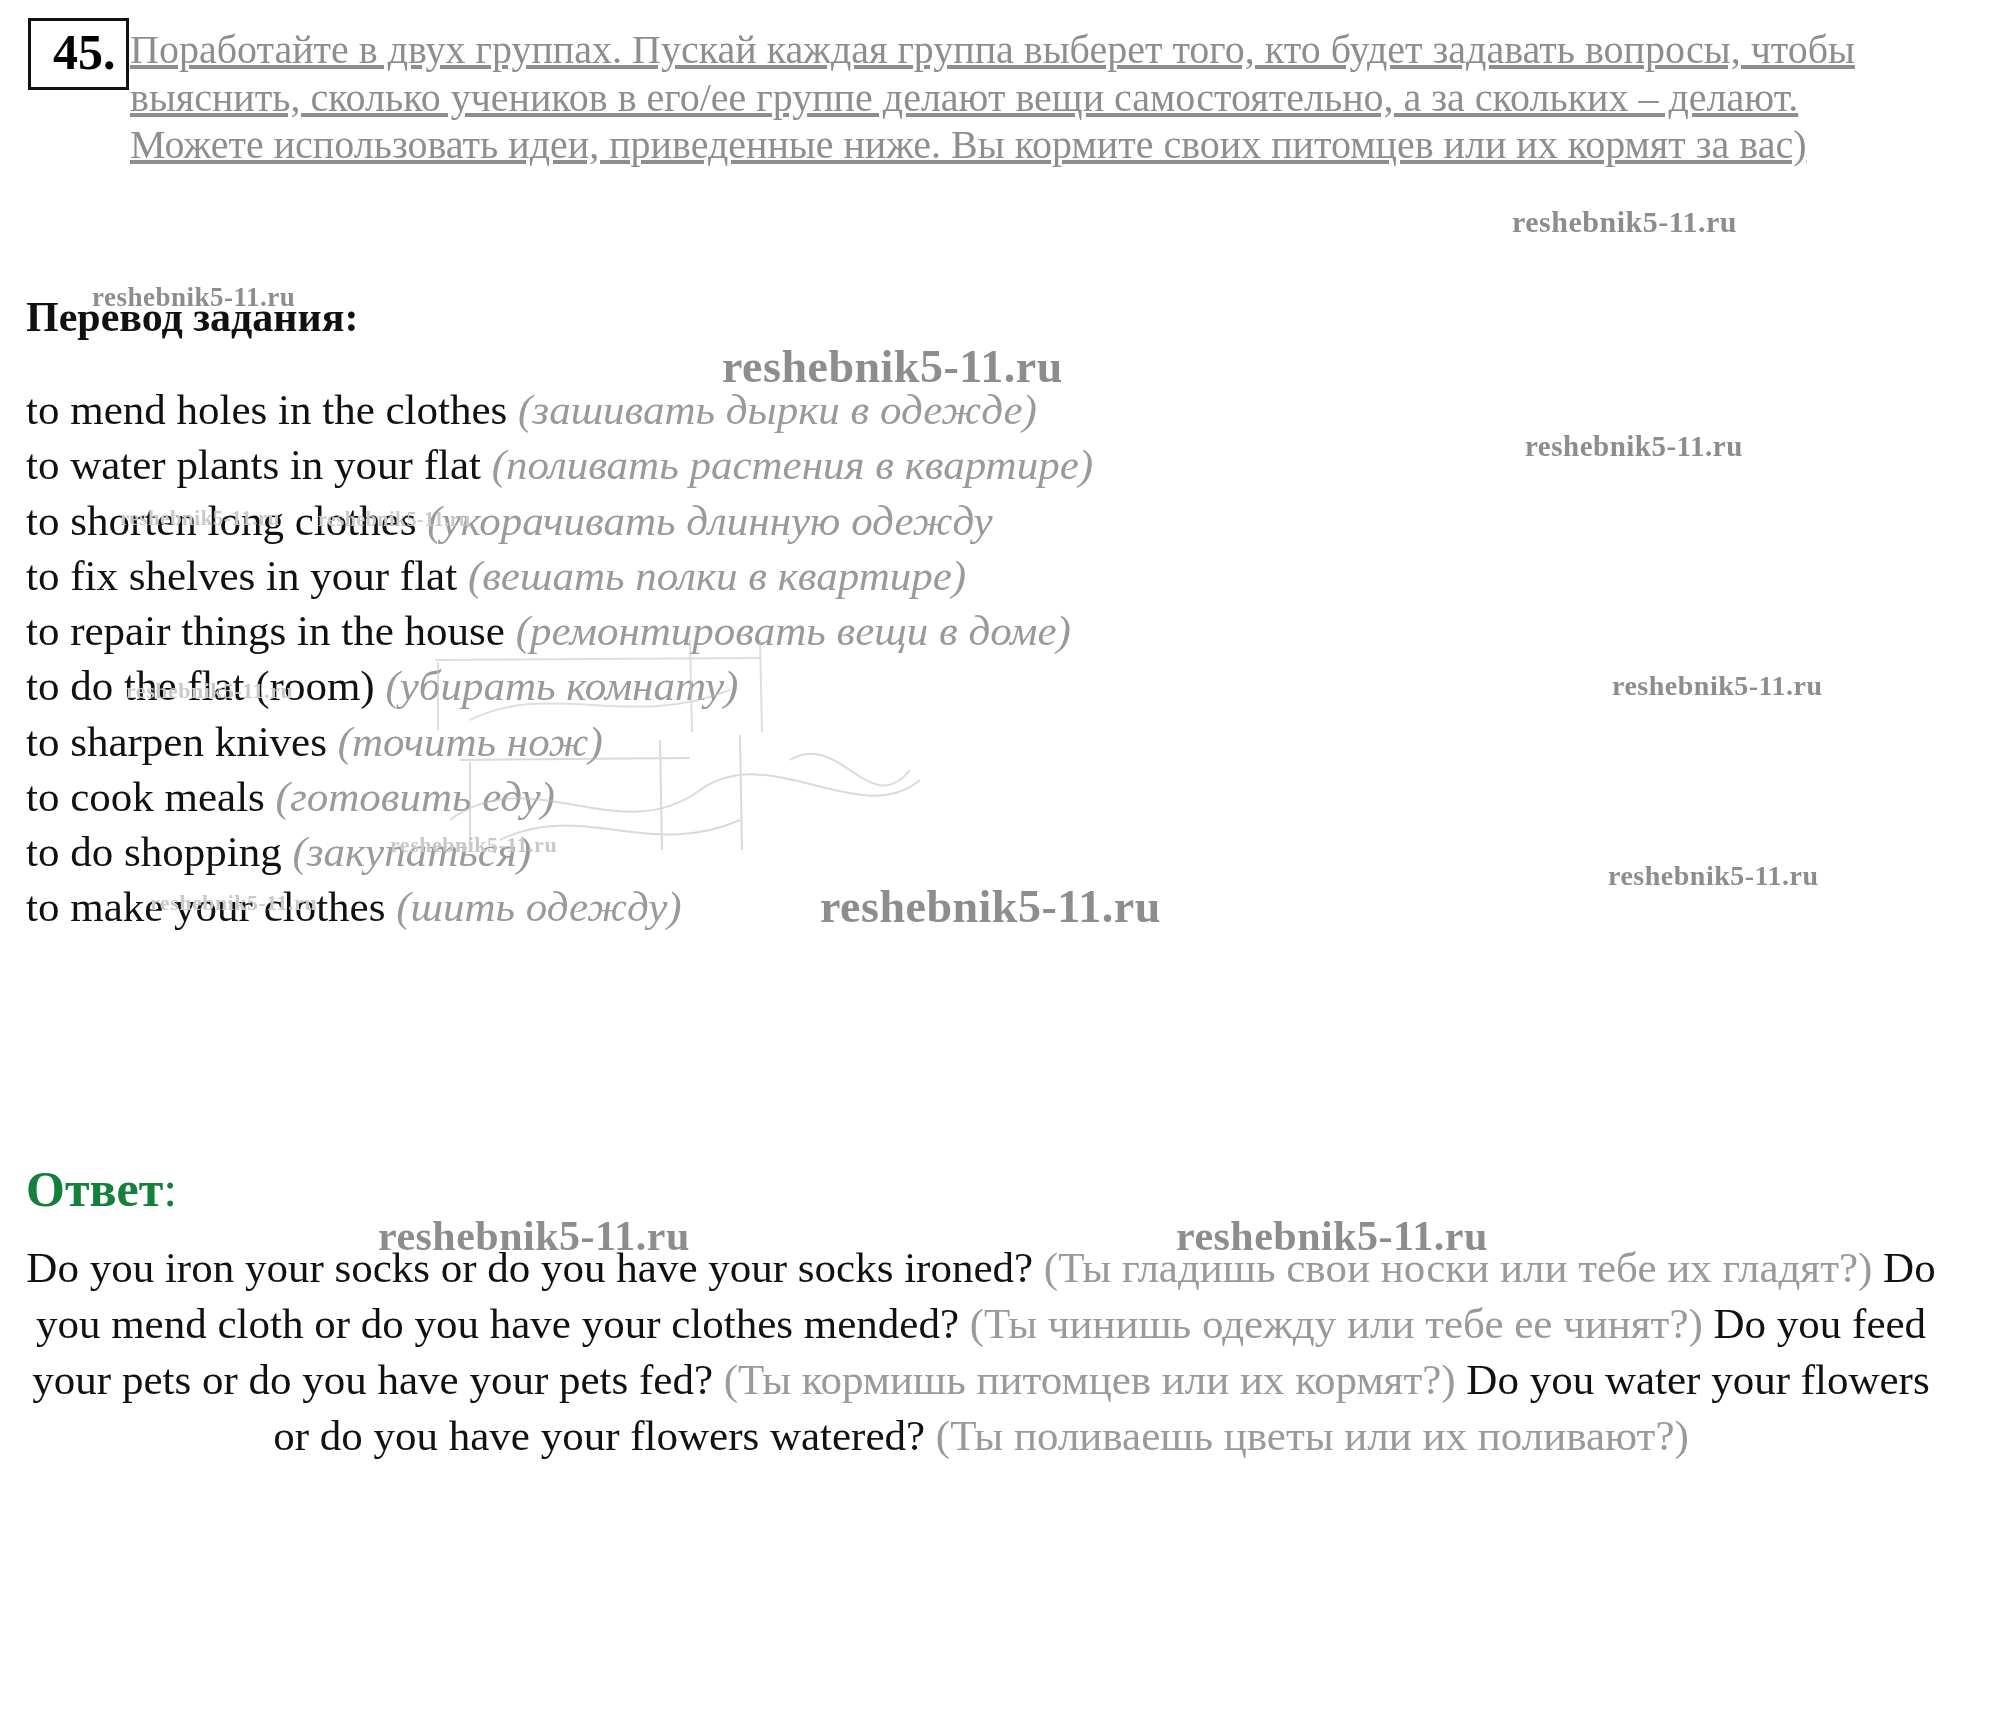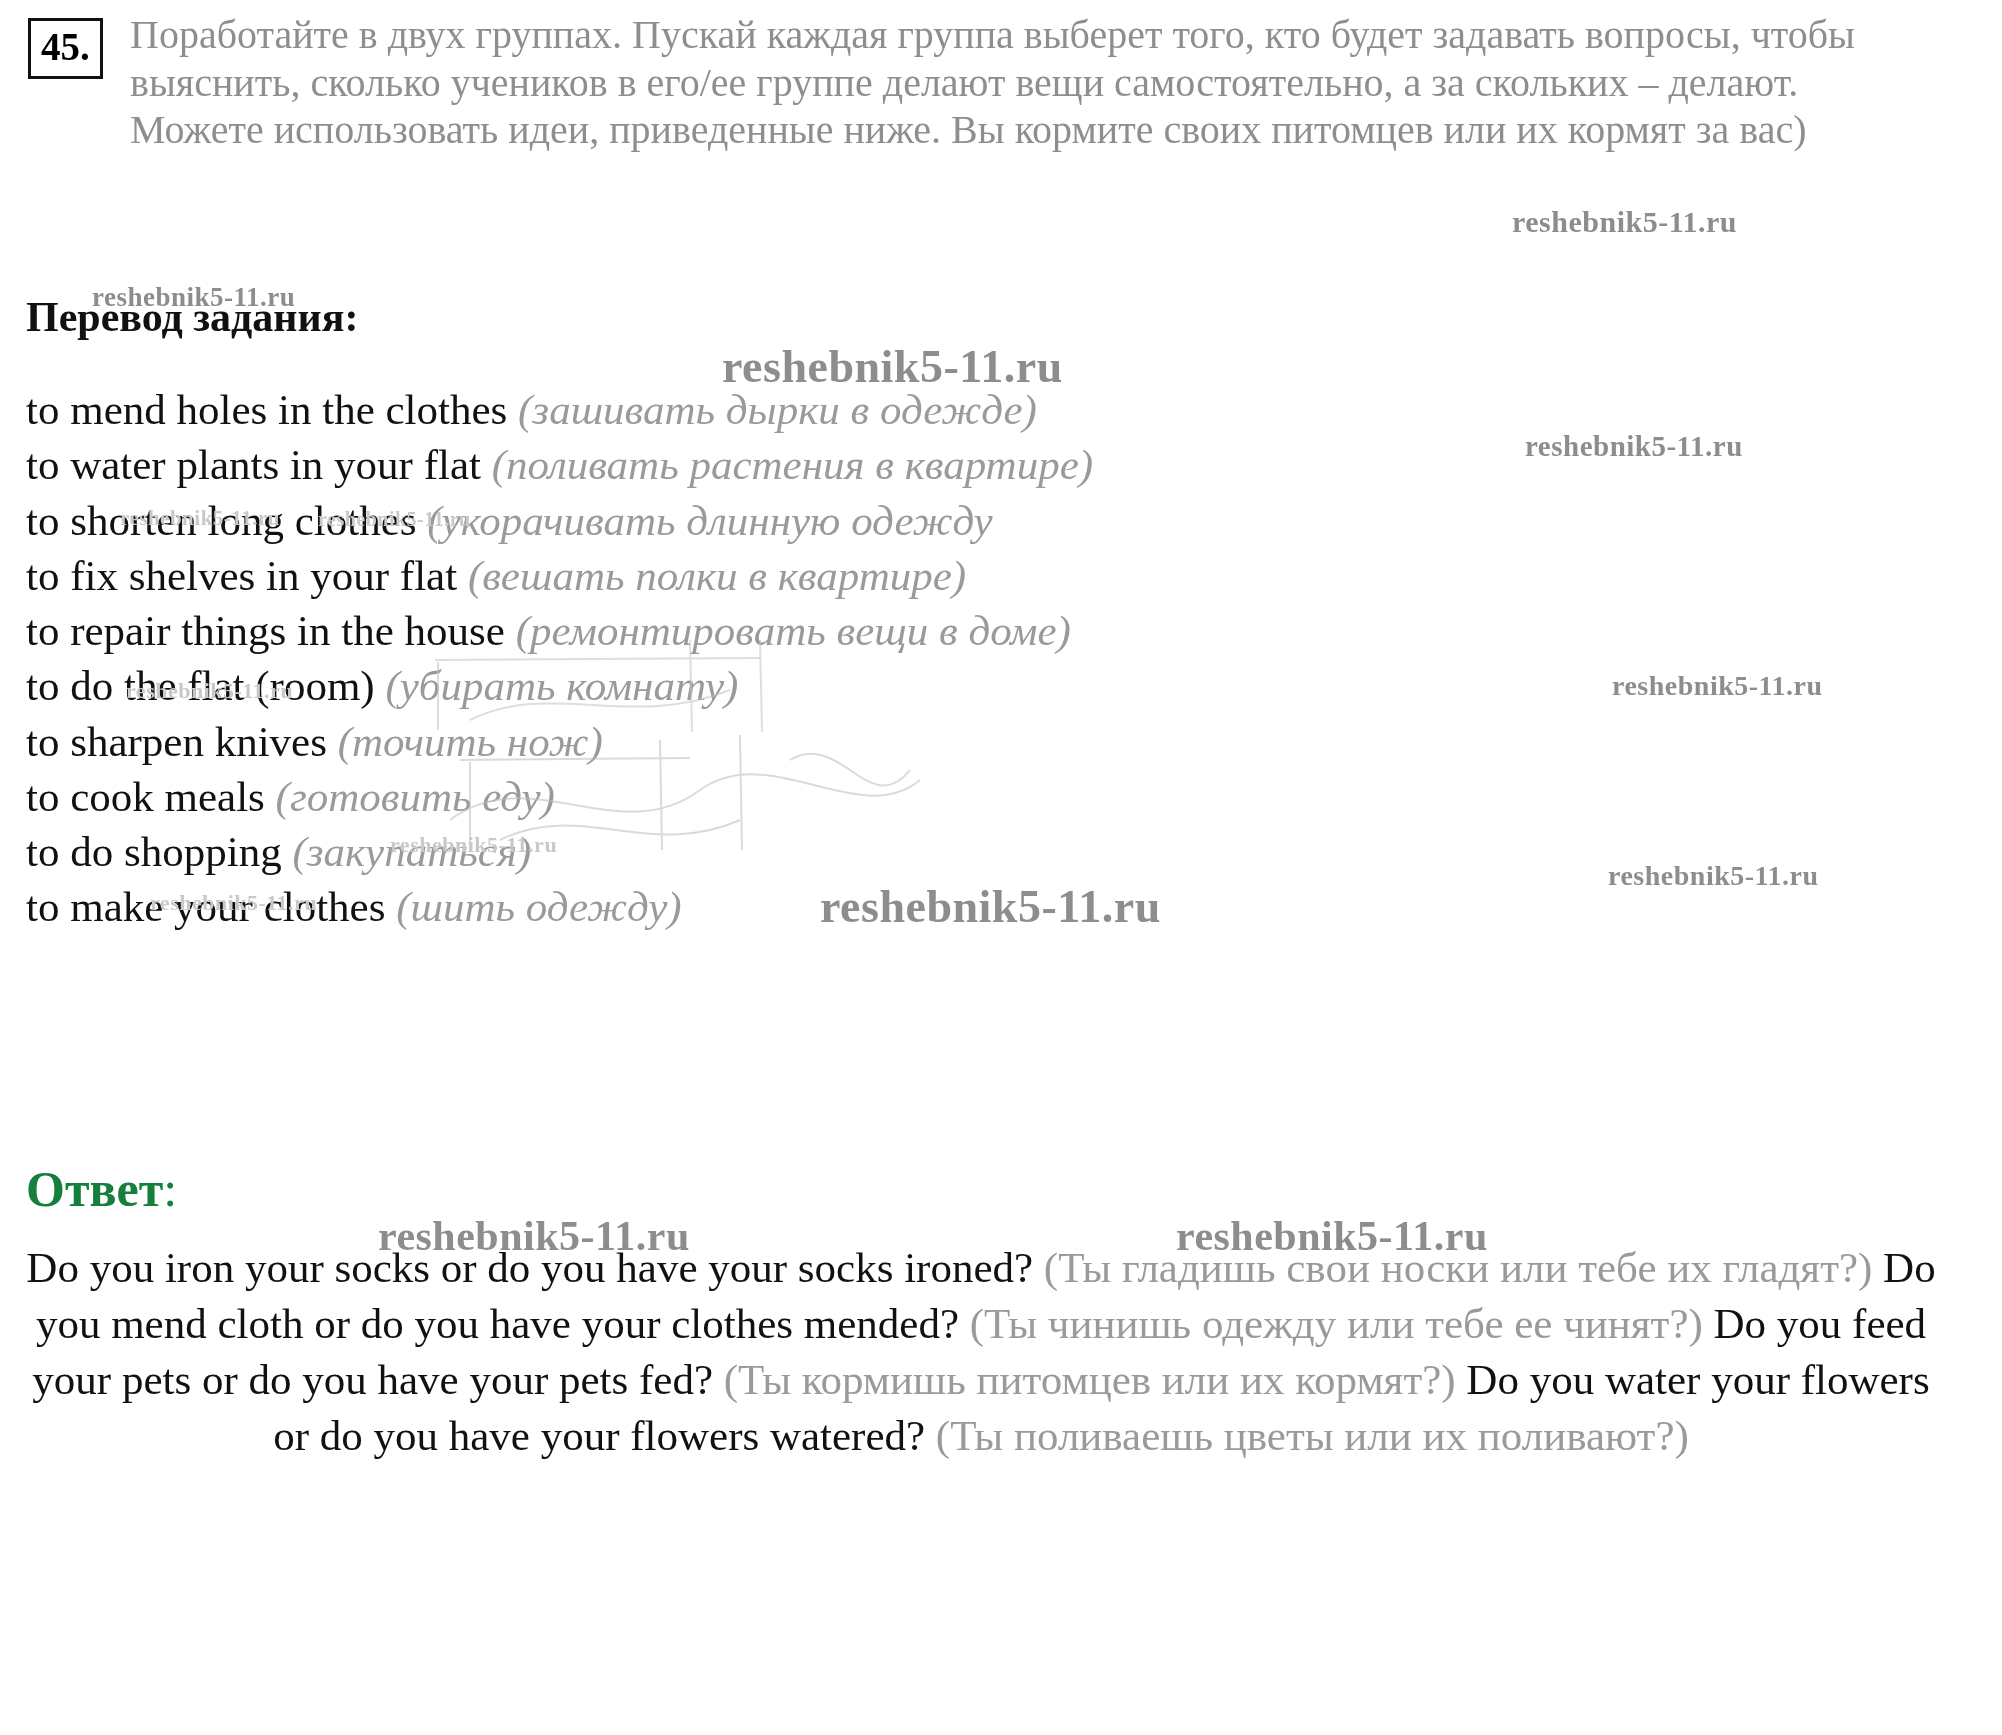--- a/index.html
+++ b/index.html
@@ -25,35 +25,36 @@
 
   
   .ex-header {
     position: relative;
     padding: 18px 40px 0 28px;
   }
   .ex-num {
     display: inline-block;
     border: 3px solid #111;
     font-weight: bold;
-    font-size: 39px;
+    font-size: 50px;
     line-height: 1;
-    padding: 6px 10px 10px 10px;
+    padding: 6px 10px 10px 22px;
     vertical-align: top;
     margin-right: 14px;
     color: #000;
   }
   .ex-task-block {
     position: absolute;
     left: 130px;
-    top: 11px;
+    top: 26px;
     width: 1800px;
     font-size: 40px;
     line-height: 1.19;
     color: #8e8e8e;
+    text-decoration: underline;
   }
 
   
   .section-title {
     font-size: 42px;
     font-weight: bold;
     color: #111;
     margin: 0;
   }
 

